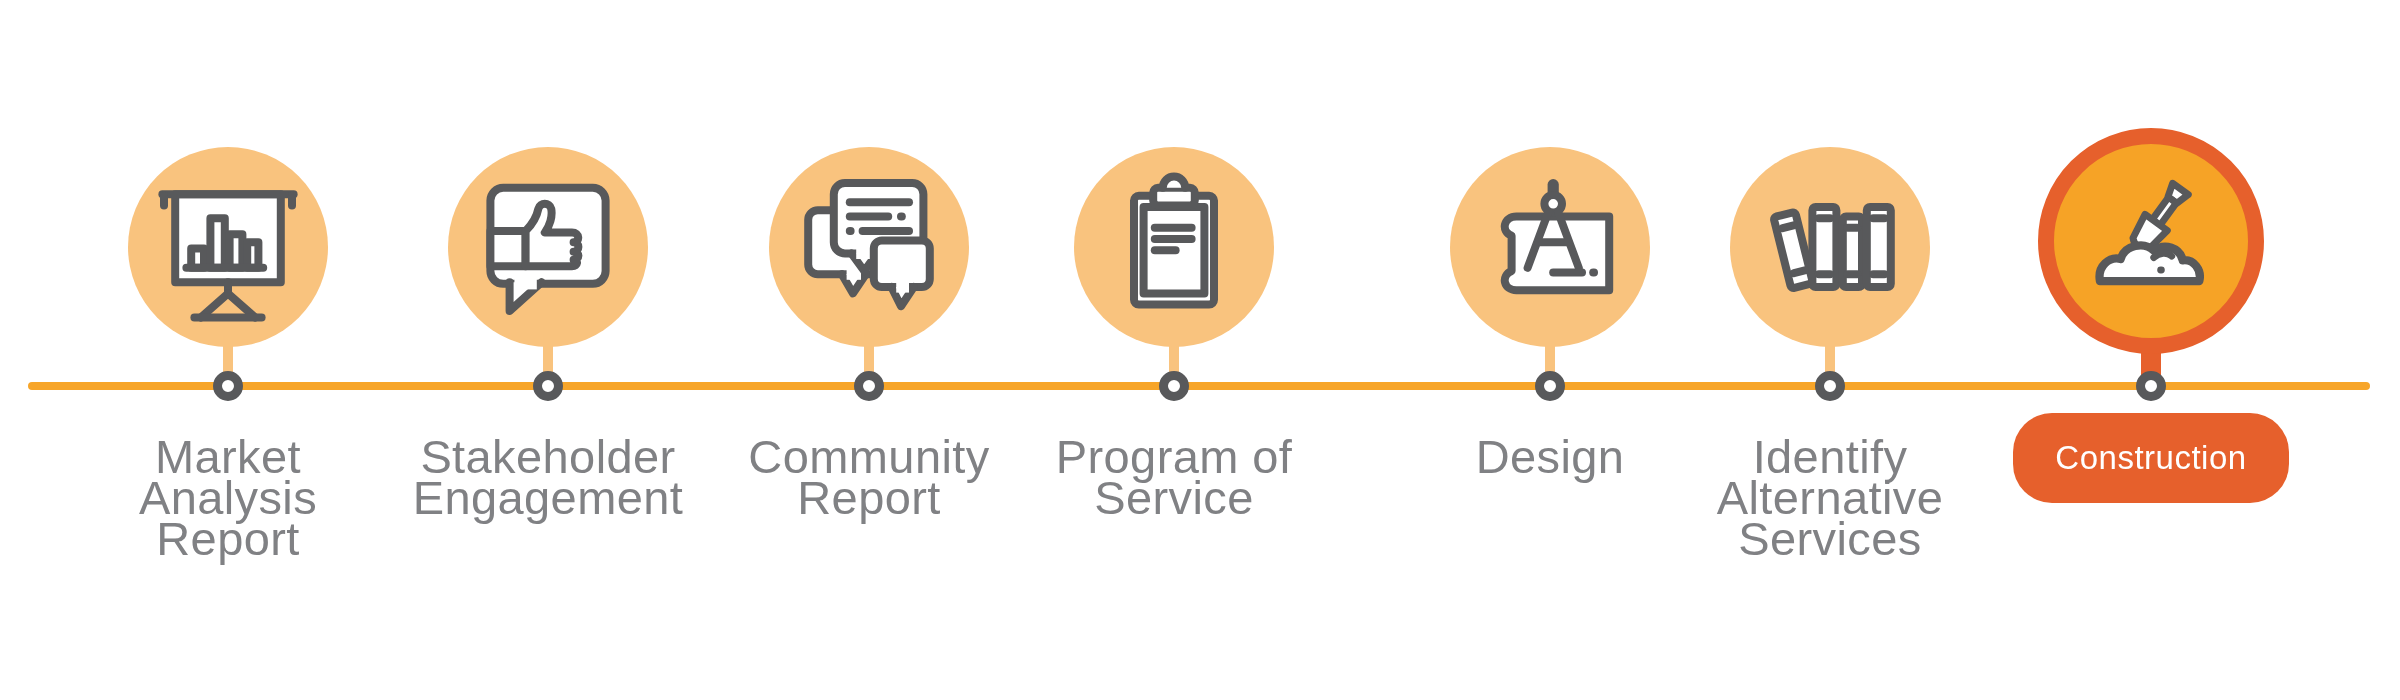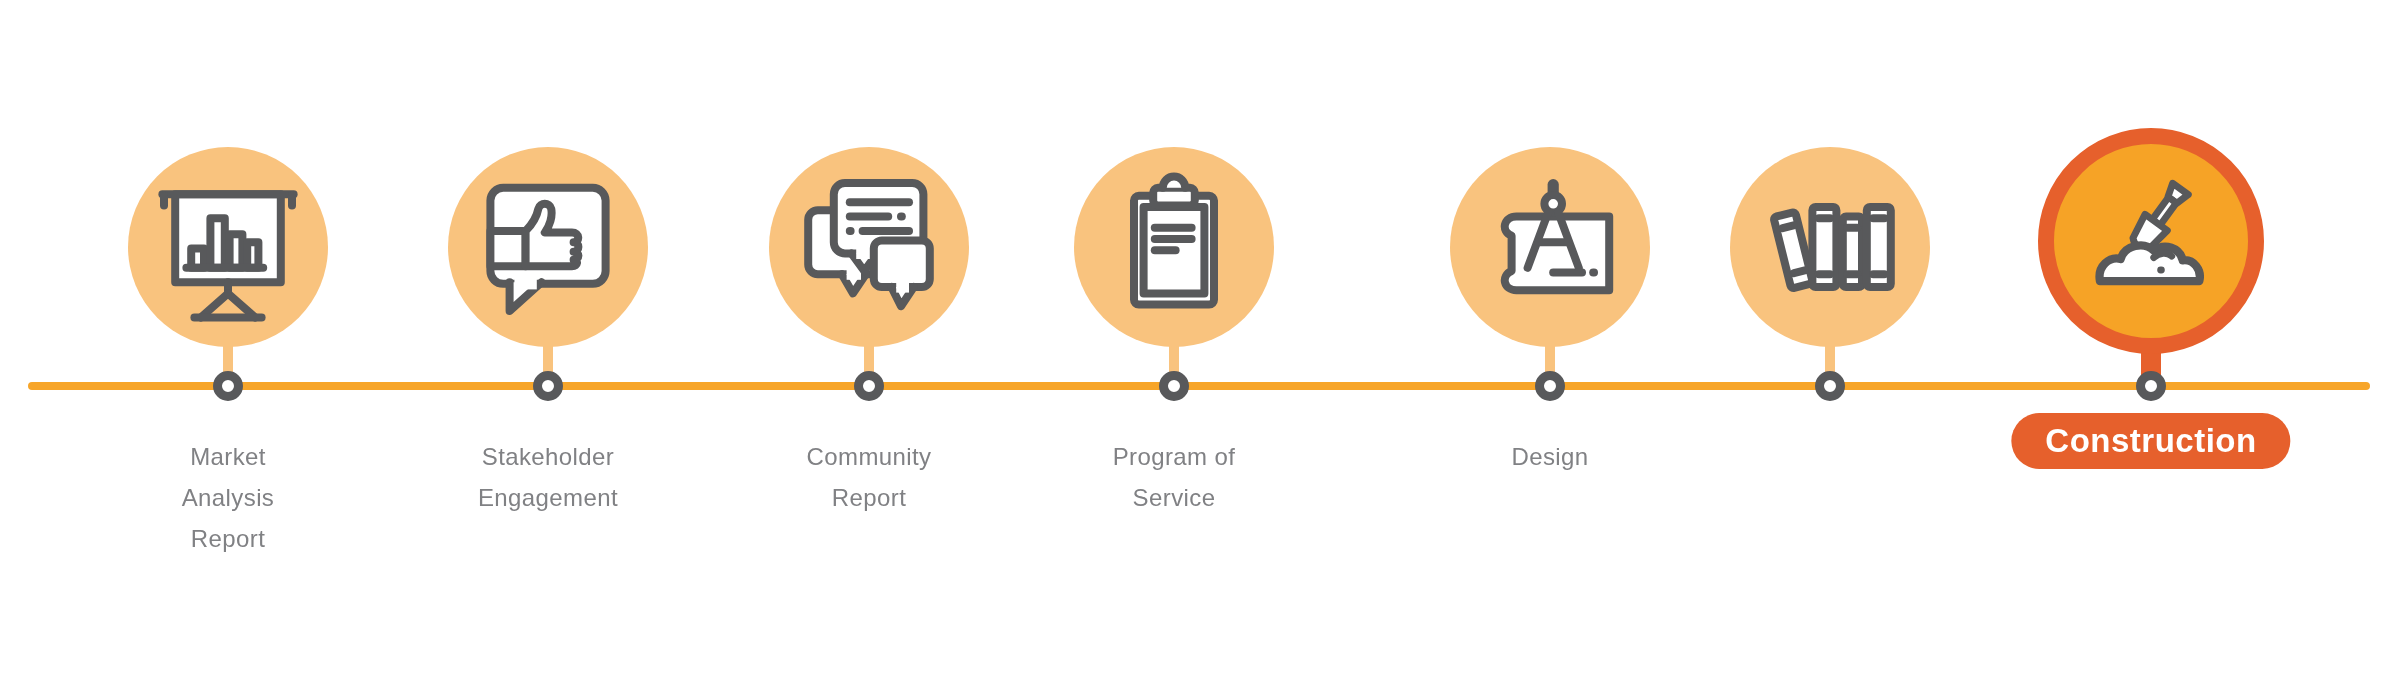--- a/index.html
+++ b/index.html
@@ -25,29 +25,29 @@
   .icon{width:160px;height:160px;color:var(--icon-gray);display:block;}
   .stage.active .icon{width:138px;height:138px;}
   .stub{position:absolute;left:165px;top:338px;width:10px;height:38px;background:var(--circle-orange);z-index:1;}
   .stage.active .stub{left:160px;top:342px;width:20px;height:33px;background:var(--highlight-orange);}
   .node{
     position:absolute;left:155px;top:371px;width:30px;height:30px;box-sizing:border-box;
     border:9px solid var(--node-gray);background:#ffffff;border-radius:50%;z-index:3;
   }
   .label{
     position:absolute;top:436px;left:0;width:100%;text-align:center;
-    font-size:24px;line-height:41px;font-weight:500;letter-spacing:.4px;
+    font-size:47px;line-height:41px;font-weight:500;letter-spacing:.4px;
     color:var(--label-gray);white-space:pre-line;
   }
   .pill{
     position:absolute;top:413px;left:50%;transform:translateX(-50%);
-    min-width:276px;height:56px;box-sizing:border-box;padding:16px 34px;
+    min-width:276px;height:90px;box-sizing:border-box;padding:16px 34px;
     background:var(--highlight-orange);border-radius:39px;
     display:flex;align-items:center;justify-content:center;
-    color:#ffffff;font-size:33px;font-weight:700;letter-spacing:.5px;white-space:nowrap;
+    color:#ffffff;font-size:33px;font-weight:400;letter-spacing:.5px;white-space:nowrap;
   }
   .ic{fill:none;stroke:currentColor;stroke-width:5;stroke-linecap:round;stroke-linejoin:round;}
   .wfill{fill:#ffffff;}
   .seam{stroke:#ffffff;stroke-width:7;stroke-linecap:butt;}
 </style>
 </head>
 <body>
 
 <div class="canvas">
 
@@ -183,20 +183,23 @@
           <line x1="61" y1="38" x2="67" y2="38"></line>
           <line x1="61" y1="67" x2="67" y2="67"></line>
           <rect class="wfill" x="73" y="25" width="15" height="50" rx="2"></rect>
           <line x1="77" y1="32" x2="84" y2="32"></line>
           <line x1="77" y1="67" x2="84" y2="67"></line>
         </g>
       </svg>
     </div>
     <div class="stub"></div>
     <div class="node"></div>
+    <div class="label">Identify
+Alternative
+Services</div>
   </div>
 
   <div class="stage s7 active">
     <div class="circle">
       <svg class="icon" viewBox="0 0 100 100">
         <g class="ic" stroke-width="5.5">
           <g transform="rotate(36 50 40)">
             <path class="wfill" d="M44 5 L58 5 L55 15 L47 15 Z"></path>
             <rect class="wfill" x="47.5" y="15" width="7" height="20"></rect>
             <path class="wfill" d="M41 35 L61 35 L58 54 C54 58 48 58 44 54 Z"></path>

